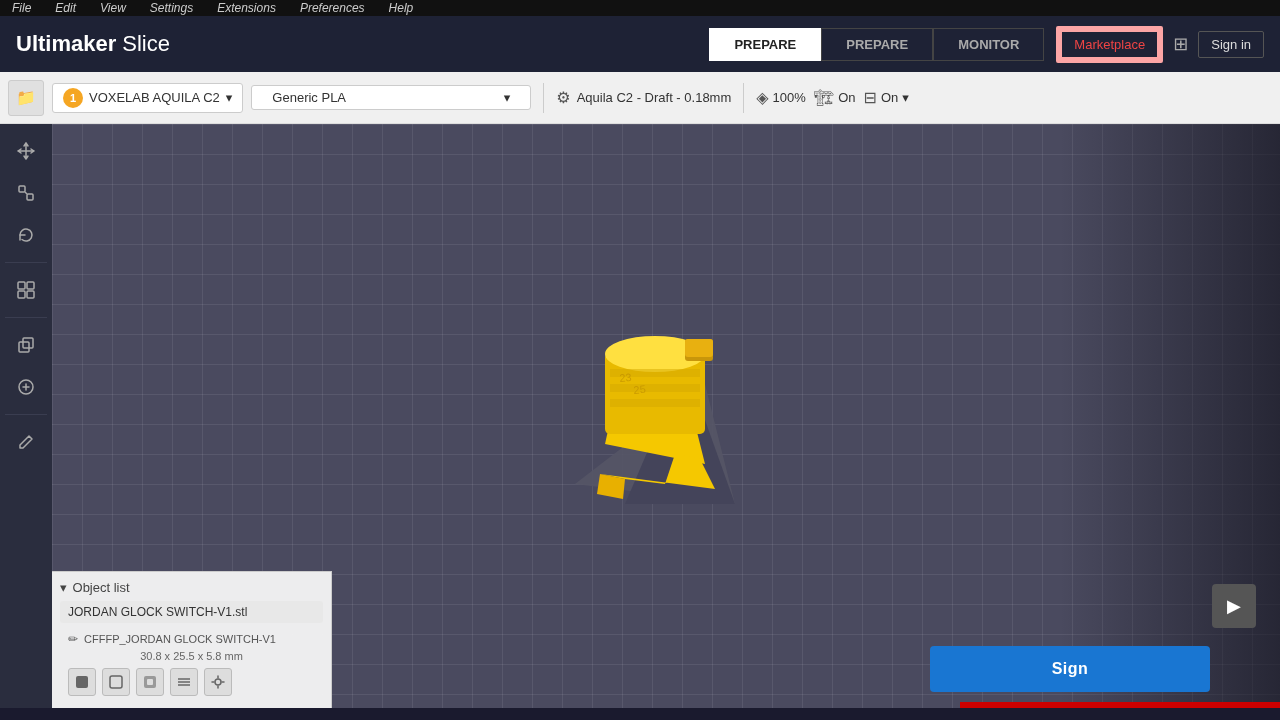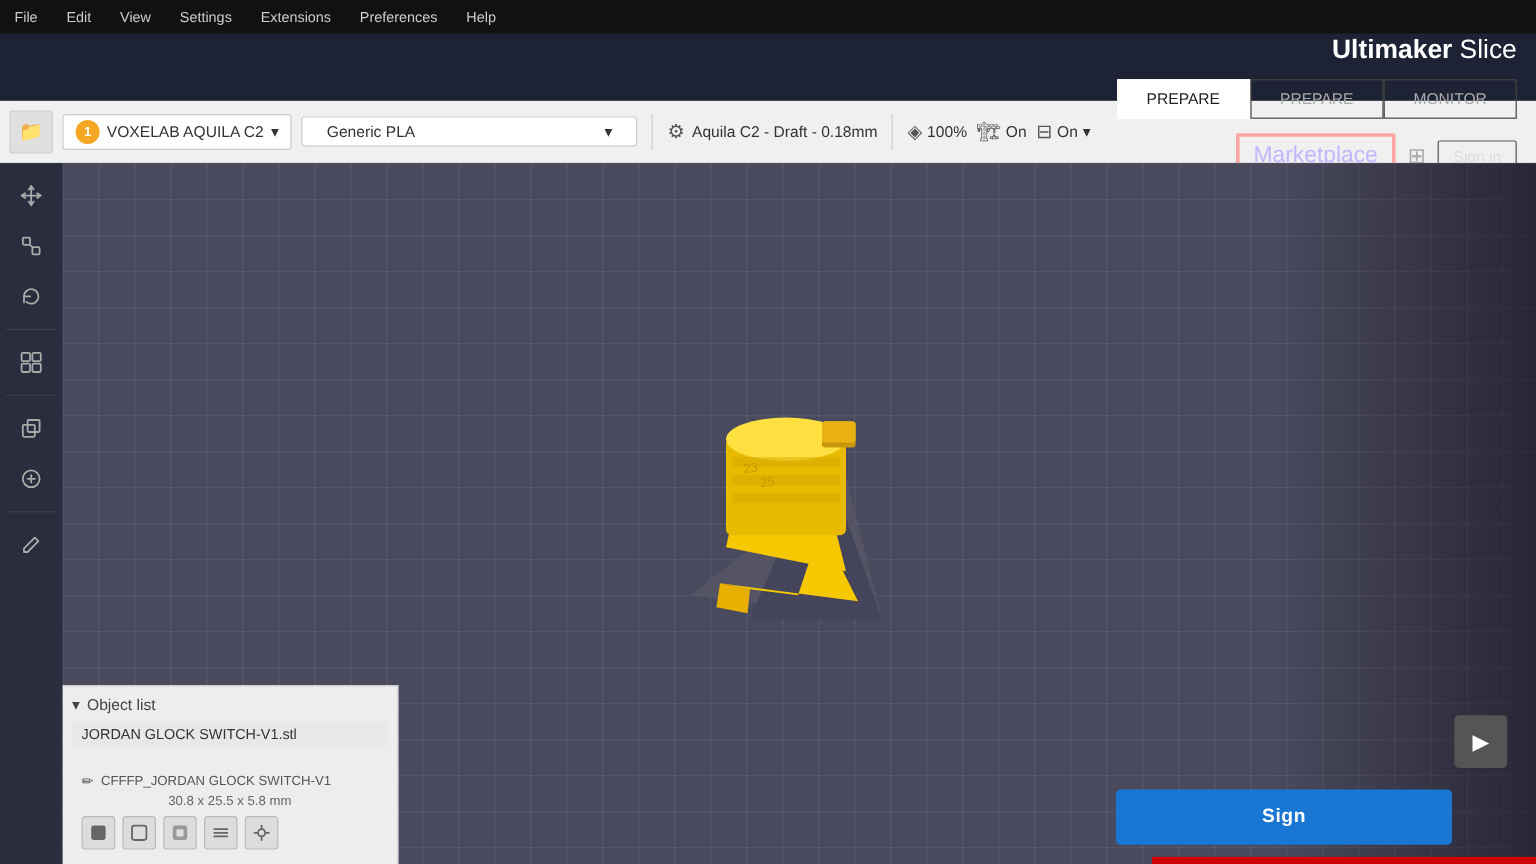--- a/index.html
+++ b/index.html
@@ -1,83 +1,83 @@
 <!DOCTYPE html>
 <html><head>
   <meta charset="utf-8">
   <style>
     * { margin: 0; padding: 0; box-sizing: border-box; }
     body { width: 1280px; height: 720px; overflow: hidden; font-family: 'Segoe UI', Arial, sans-serif; background: #1a1a2e; }
 
     
     .title-bar {
-      height: 28px;
+      height: 16px;
       background: #111;
       display: flex;
       align-items: center;
       padding: 0 8px;
       gap: 16px;
+      font-style: italic;
     }
     .menu-item {
       color: #ccc;
       font-size: 12px;
       cursor: pointer;
       padding: 2px 4px;
     }
 
     
     .top-bar {
       height: 56px;
       background: #1e2235;
       display: flex;
-      align-items: flex-end;
-      padding: 0 16px;
+      align-items: center;
+      padding: 12px 16px;
       gap: 12px;
-      flex-direction: column;
     }
     .app-logo {
       display: flex;
       align-items: center;
       gap: 6px;
       font-size: 22px;
       font-weight: 300;
       color: white;
       flex: 1;
     }
     .app-logo span.bold { font-weight: 700; }
     .nav-tabs {
       display: flex;
       gap: 0;
     }
     .nav-tab {
       padding: 8px 24px;
       font-size: 13px;
-      font-weight: 400;
+      font-weight: 700;
       cursor: pointer;
       border: 1px solid #444;
       color: #aaa;
       background: transparent;
     }
     .nav-tab.active {
       background: white;
       color: #222;
       border-color: white;
     }
     .top-right {
       display: flex;
       align-items: center;
       gap: 10px;
       margin-left: auto;
     }
     .marketplace-btn {
-      border: 3px solid #fca5a5;
-      color: #c4b5fd;
+      border: 6px solid #fca5a5;
+      color: #ef4444;
       background: transparent;
       padding: 5px 12px;
-      font-size: 19px;
+      font-size: 13px;
       cursor: pointer;
       border-radius: 2px;
     }
     .grid-icon {
       color: #aaa;
       font-size: 18px;
       cursor: pointer;
     }
     .signin-btn {
       border: 1px solid #555;
@@ -254,21 +254,21 @@
       color: #444;
       margin-bottom: 6px;
       cursor: pointer;
     }
     .object-list-item {
       background: #e8e8e8;
       padding: 4px 8px;
       border-radius: 3px;
       font-size: 12px;
       color: #333;
-      margin-bottom: 19px;
+      margin-bottom: 7px;
     }
     .object-sub-item {
       display: flex;
       align-items: center;
       gap: 6px;
       font-size: 11px;
       color: #555;
       padding: 2px 8px;
     }
     .dimensions-text {

